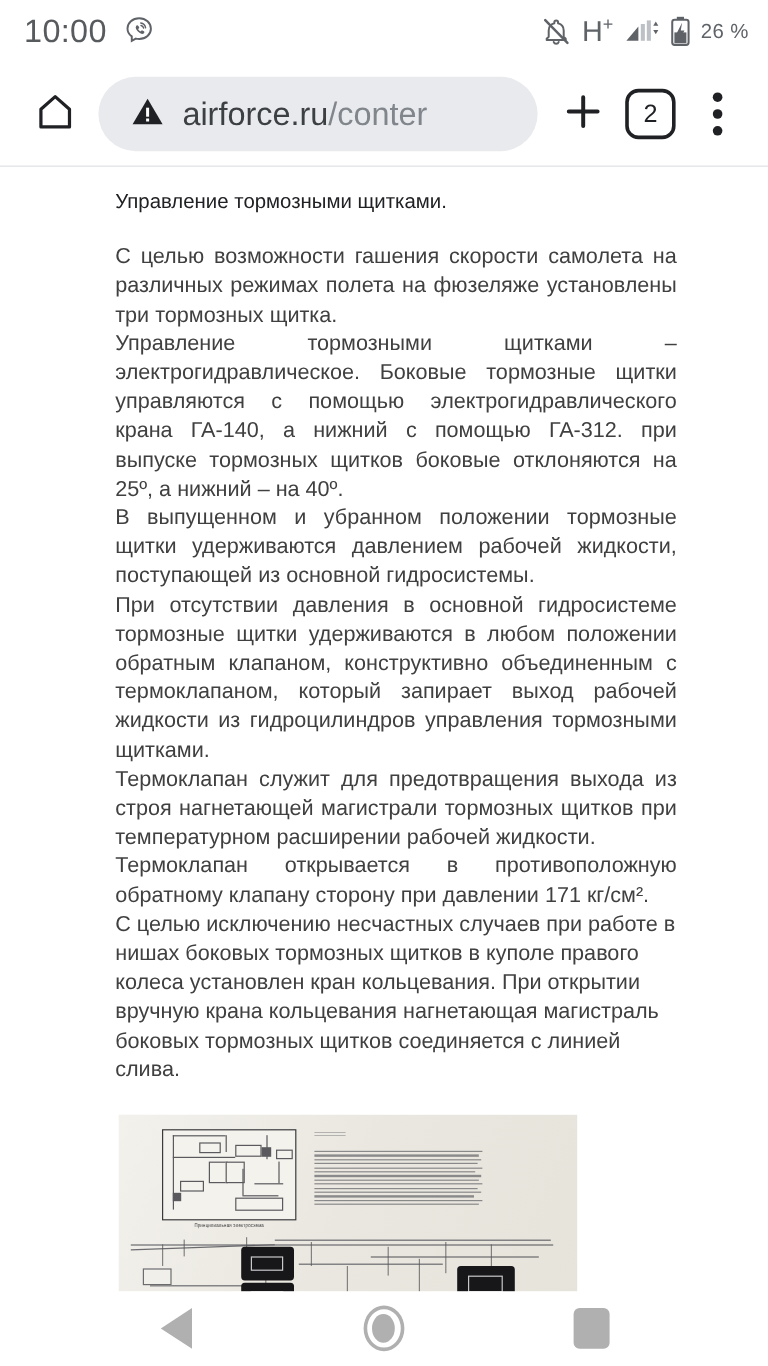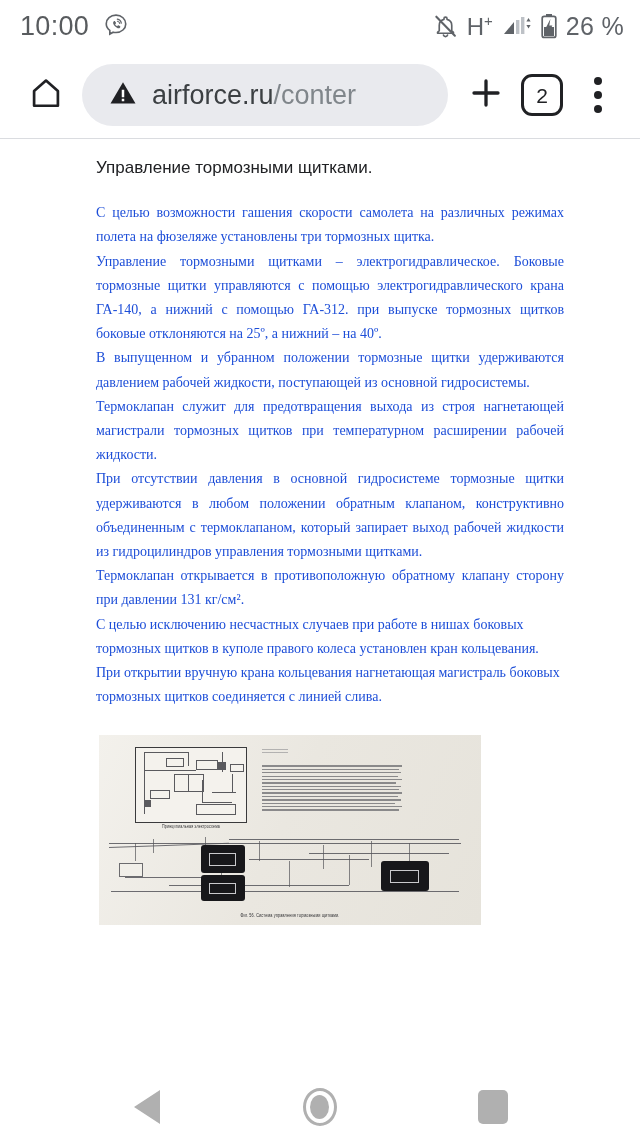--- a/index.html
+++ b/index.html
@@ -42,21 +42,21 @@
     align-items: center;
     gap: 9px;
   }
   .net-type {
     font-size: 24px;
     color: #5f6368;
     line-height: 1;
   }
   .net-type sup { font-size: 15px; }
   .battery-pct {
-    font-size: 25px;
+    font-size: 17px;
     color: #5f6368;
     line-height: 1;
     letter-spacing: 0.3px;
     text-align: center;
   }
   .sicon { display: block; }
 
   
   .toolbar {
     height: 86px;
@@ -122,26 +122,25 @@
     background: #ffffff;
   }
   .doc-heading {
     font-size: 17px;
     font-weight: normal;
     color: #202124;
     margin: 0 0 22px 0;
     line-height: 1.3;
   }
   .doc-body {
-    font-size: 14px;
+    font-size: 18px;
     line-height: 24.2px;
-    color: #1d4ed8;
+    color: #404040;
     text-align: justify;
     margin: 0;
-    font-family: Liberation Serif, serif;
   }
   .doc-body p { margin: 0; text-align: justify; }
   .doc-body p:last-child { text-align: left; }
 
   
   .figure-wrap { margin-top: 26px; padding-left: 3px; }
   .figure {
     width: 382px;
     height: 190px;
     background: #eceae4;
@@ -370,23 +369,23 @@
 <div class="tb-divider"></div>
 
 <div class="content">
 
   <div class="doc-heading">Управление тормозными щитками.</div>
 
   <div class="doc-body">
     <p>С целью возможности гашения скорости самолета на различных режимах полета на фюзеляже установлены три тормозных щитка.</p>
     <p>Управление тормозными щитками – электрогидравлическое. Боковые тормозные щитки управляются с помощью электрогидравлического крана ГА-140, а нижний с помощью ГА-312. при выпуске тормозных щитков боковые отклоняются на 25º, а нижний – на 40º.</p>
     <p>В выпущенном и убранном положении тормозные щитки удерживаются давлением рабочей жидкости, поступающей из основной гидросистемы.</p>
+    <p>При отсутствии давления в основной гидросистеме тормозные щитки удерживаются в любом положении обратным клапаном, конструктивно объединенным с термоклапаном, который запирает выход рабочей жидкости из гидроцилиндров управления тормозными щитками.</p>
     <p>Термоклапан служит для предотвращения выхода из строя нагнетающей магистрали тормозных щитков при температурном расширении рабочей жидкости.</p>
-    <p>При отсутствии давления в основной гидросистеме тормозные щитки удерживаются в любом положении обратным клапаном, конструктивно объединенным с термоклапаном, который запирает выход рабочей жидкости из гидроцилиндров управления тормозными щитками.</p>
-    <p>Термоклапан открывается в противоположную обратному клапану сторону при давлении 131 кг/см².</p>
+    <p>Термоклапан открывается в противоположную обратному клапану сторону при давлении 171 кг/см².</p>
     <p>С целью исключению несчастных случаев при работе в нишах боковых тормозных щитков в куполе правого колеса установлен кран кольцевания. При открытии вручную крана кольцевания нагнетающая магистраль боковых тормозных щитков соединяется с линией слива.</p>
   </div>
 
   <div class="figure-wrap">
     <div class="figure">
       <div class="fig-paper"></div>
 
       <div class="sch-box">
         <div class="sch-inner">
           <i style="left:8px;top:4px;width:0.8px;height:62px;"></i>

